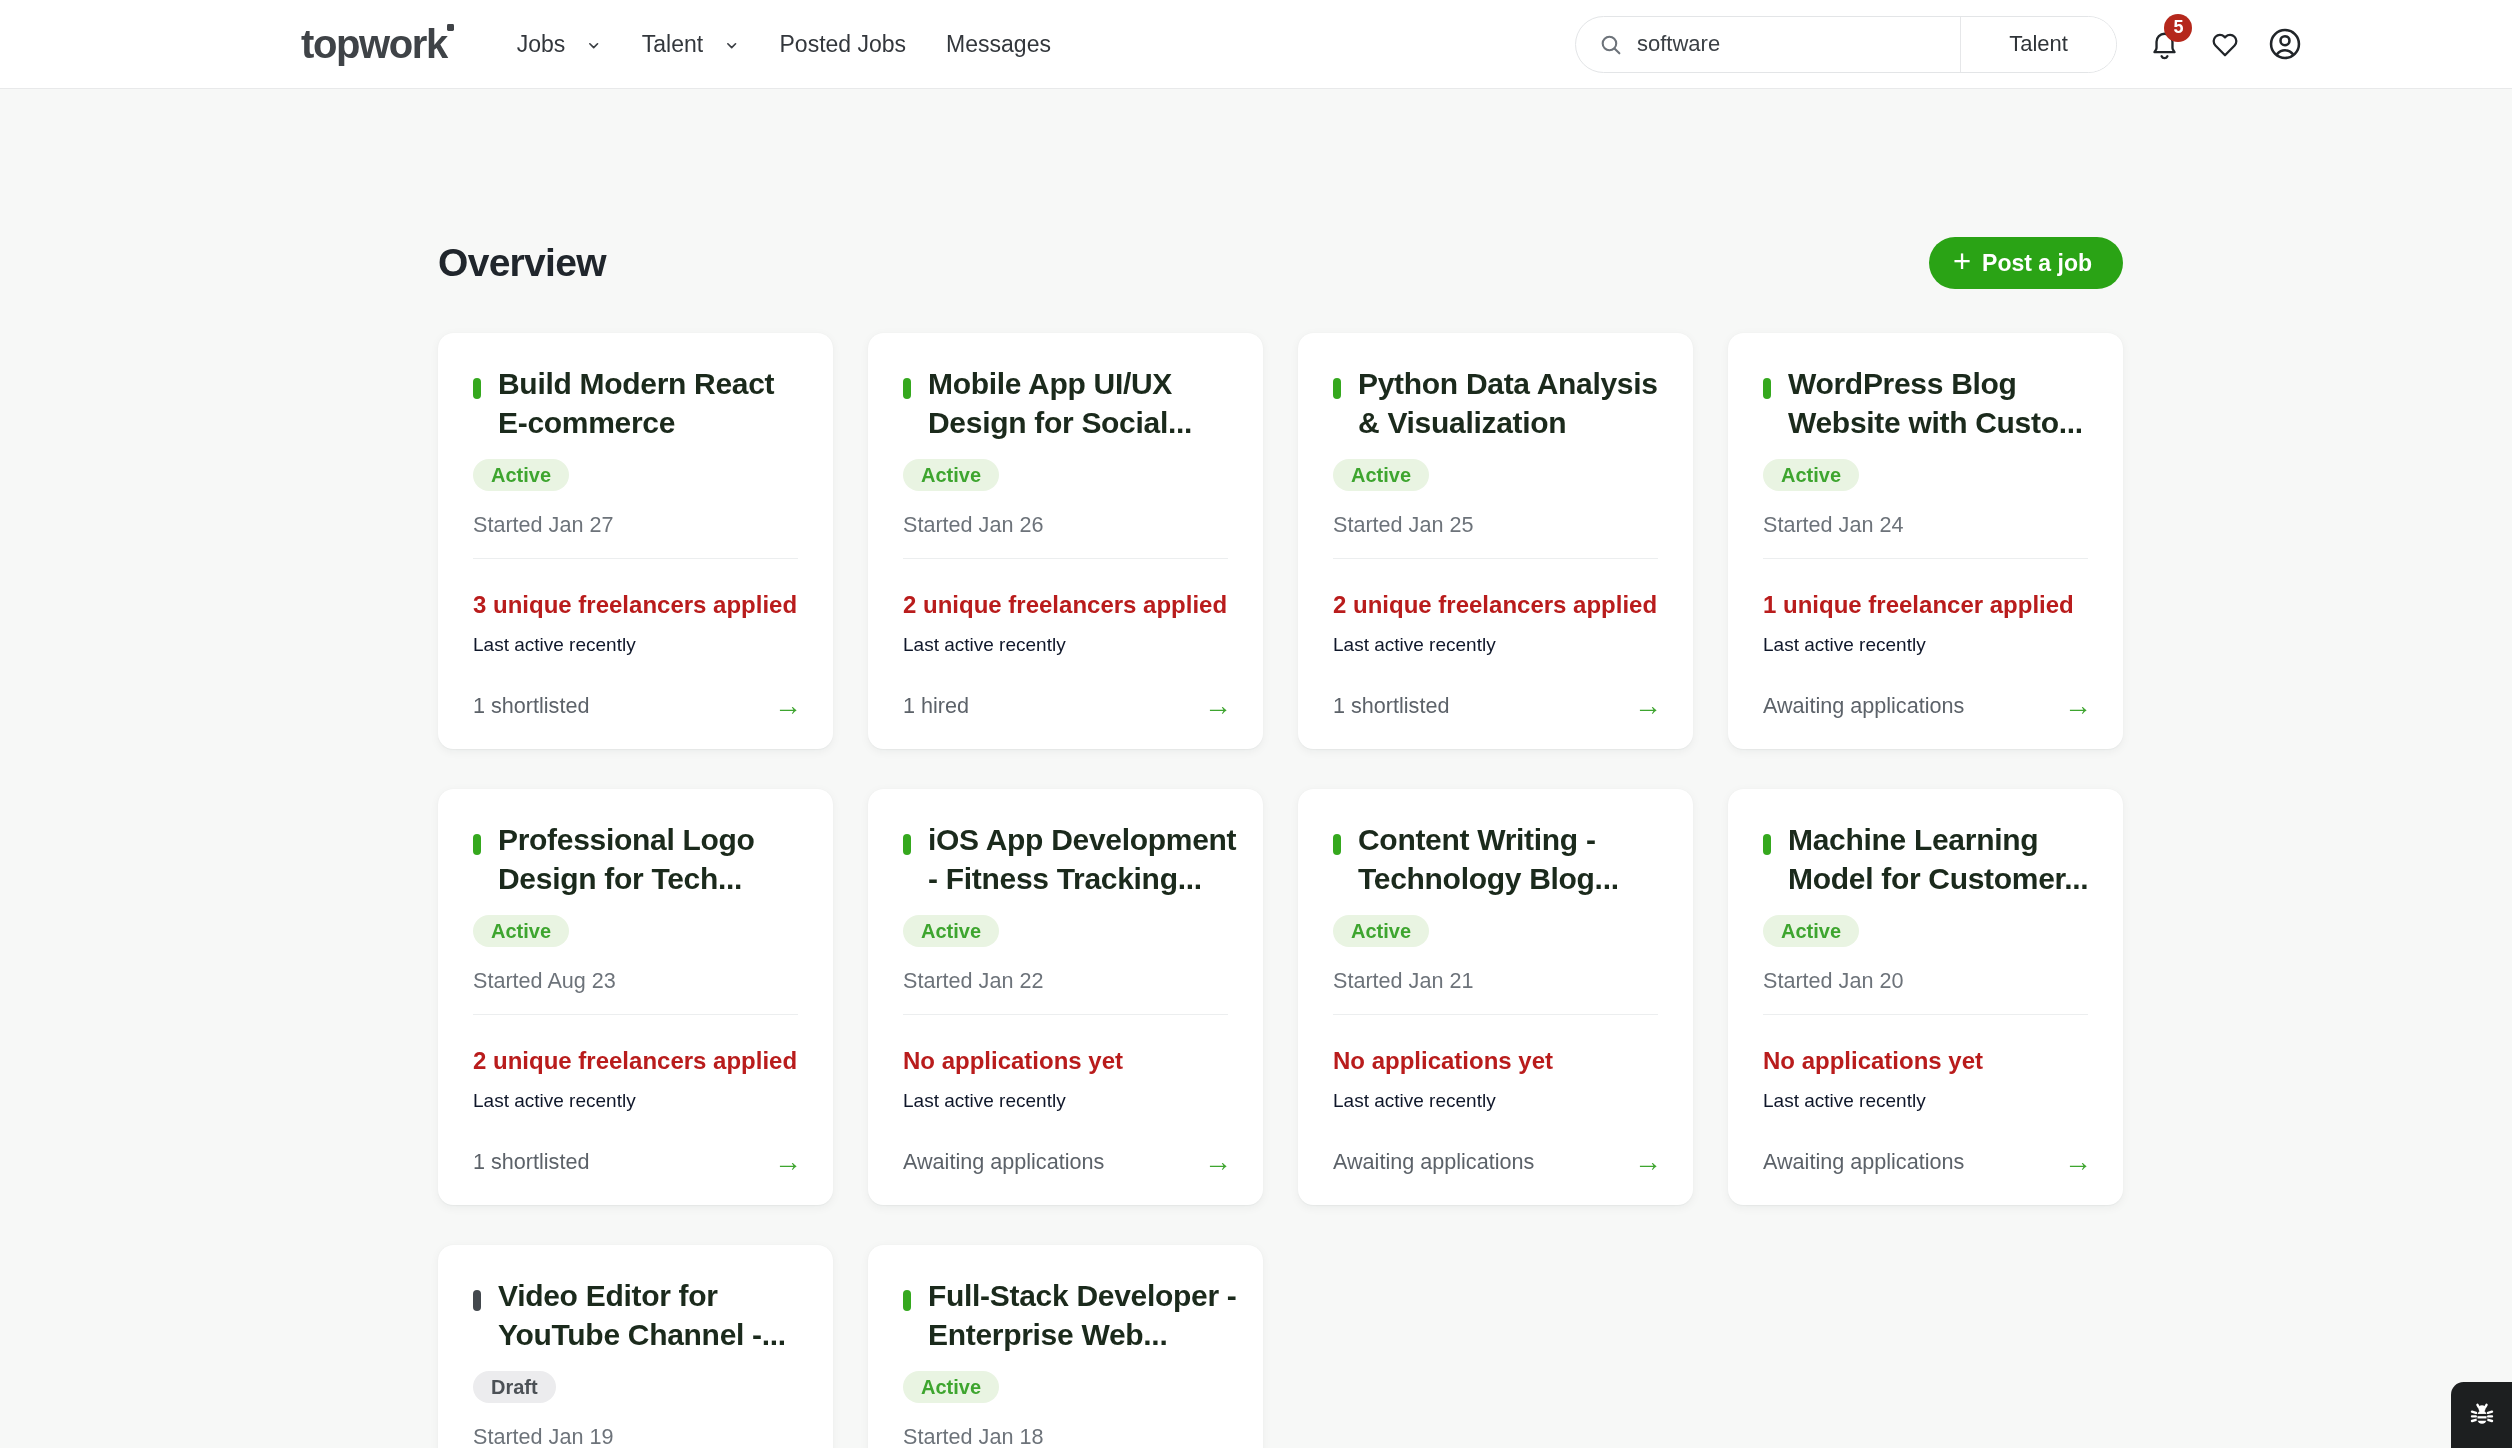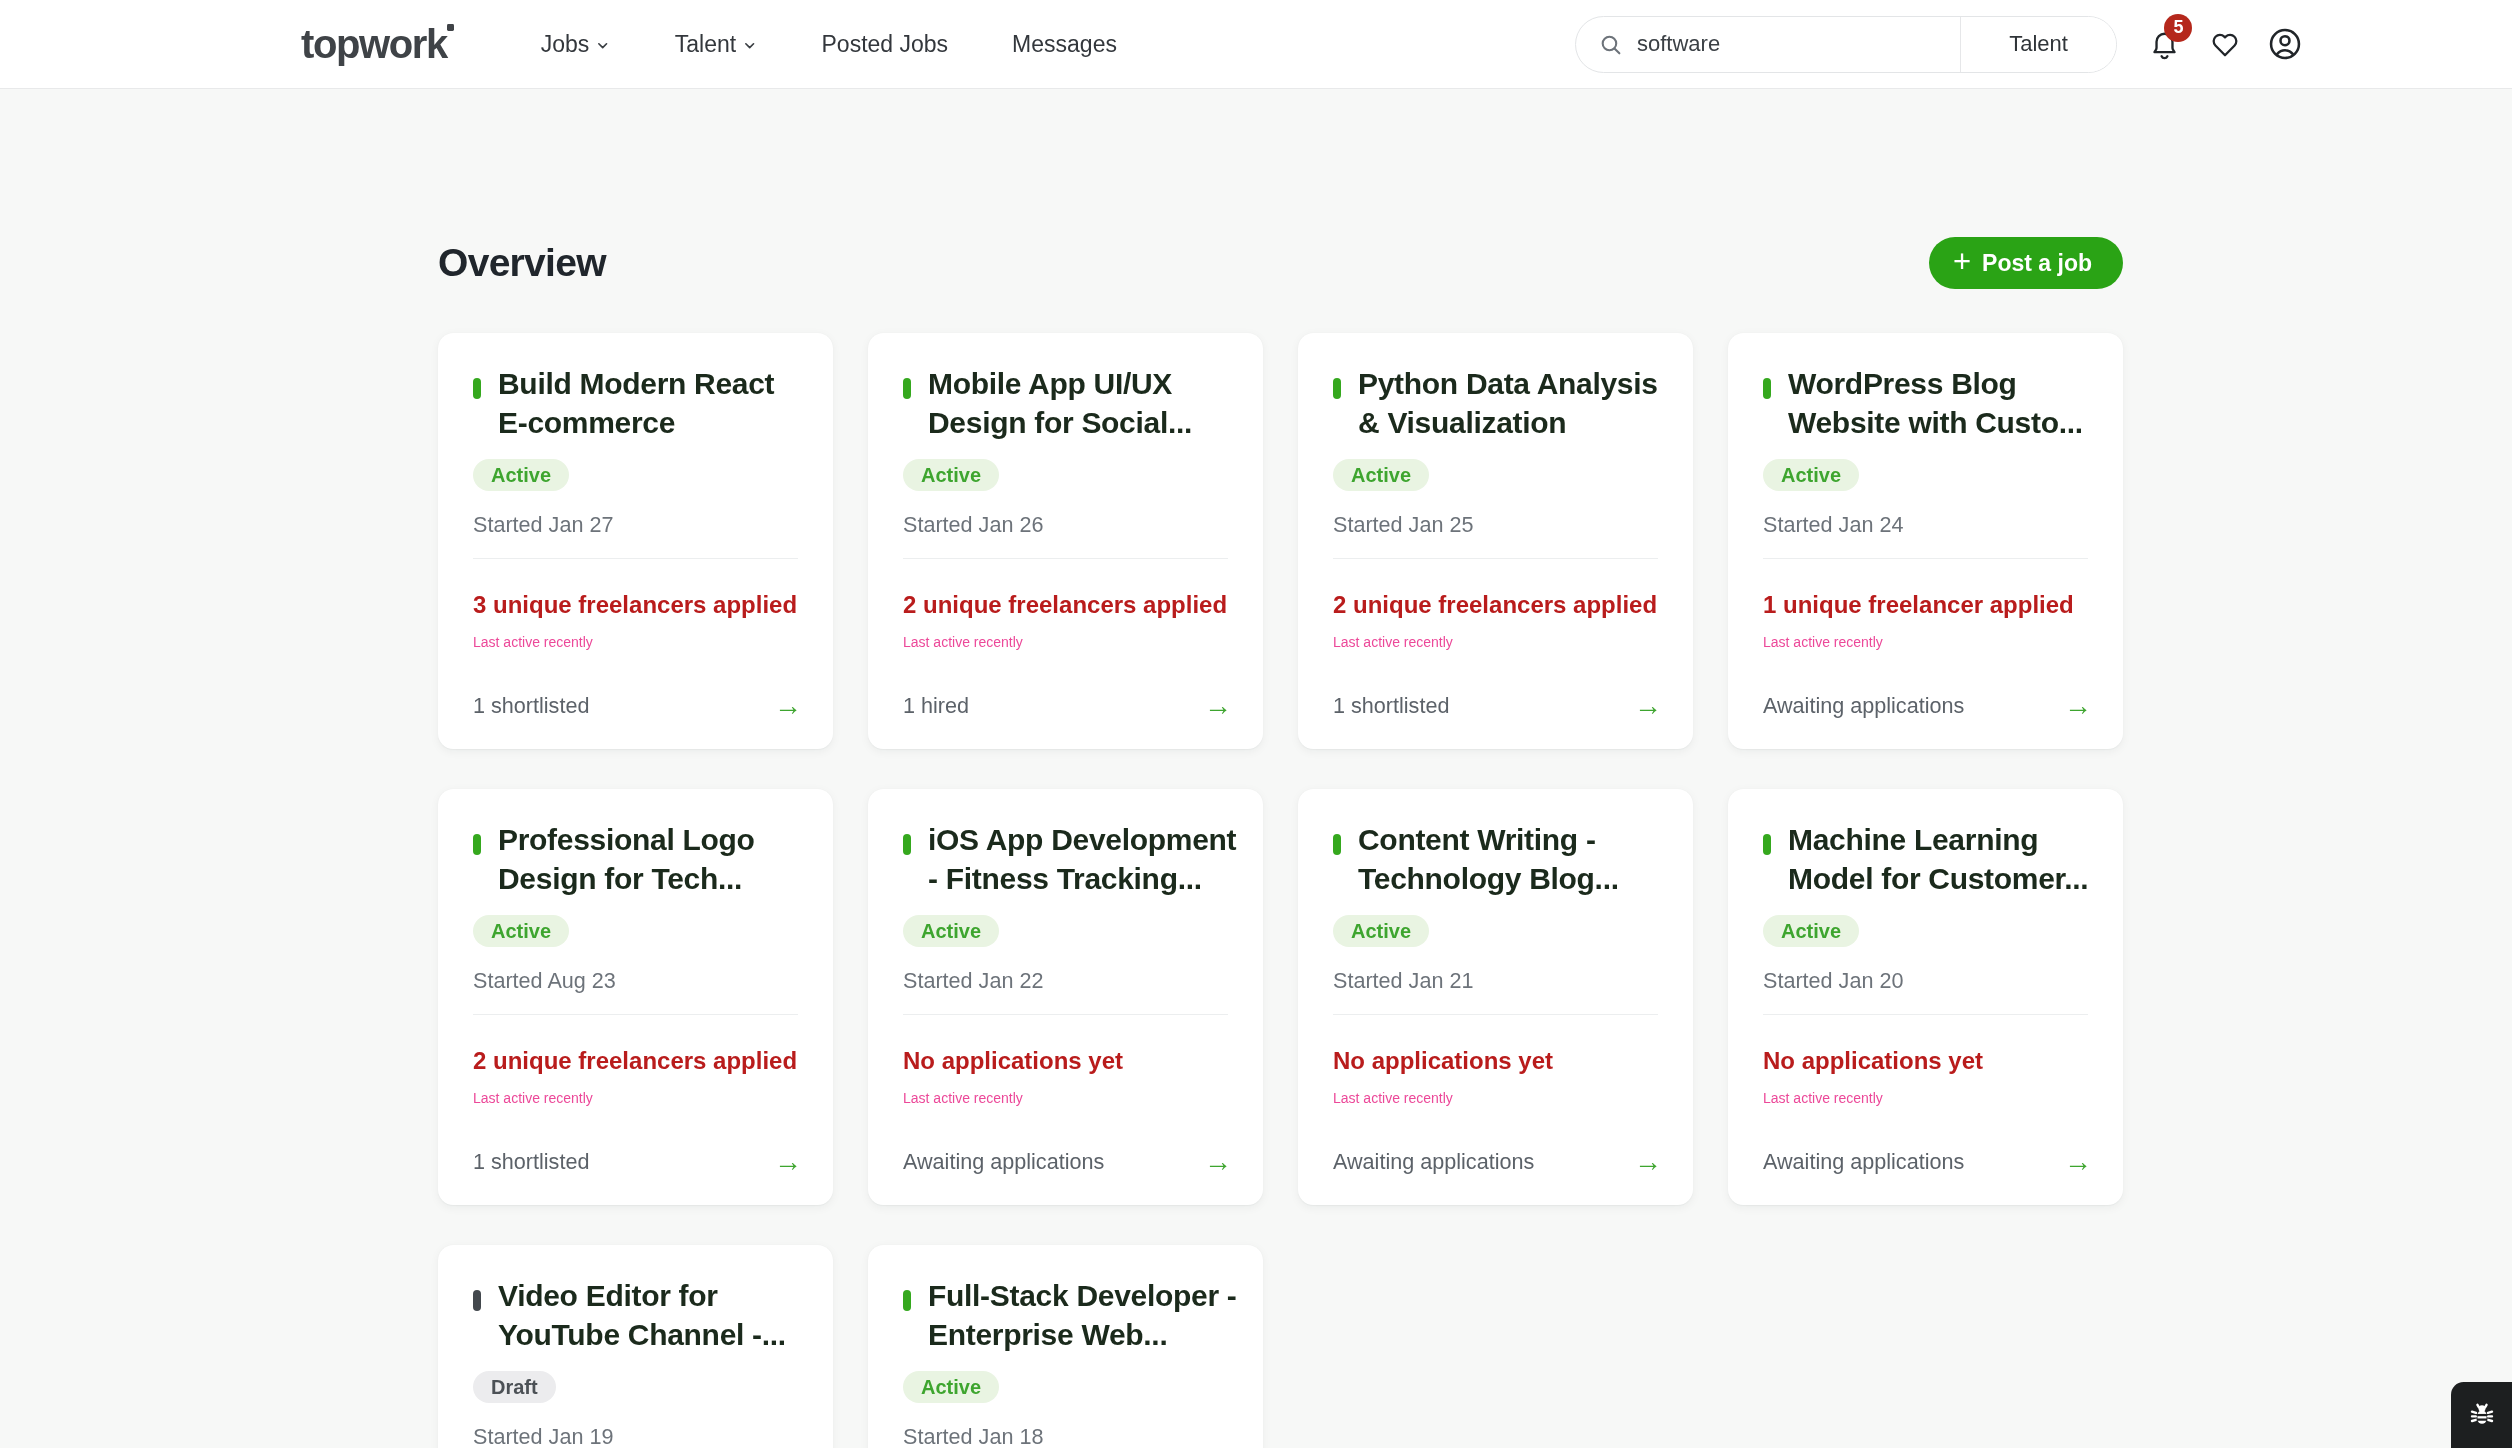--- a/index.html
+++ b/index.html
@@ -12,22 +12,22 @@
   
   .header {
     height:89px; background:#ffffff; border-bottom:1.4px solid #e8e9ea;
     display:flex; align-items:center; position:relative; z-index:5;padding-left:32px;
   }
   .logo { margin-left:269px; font-size:40px; font-weight:700; letter-spacing:-1.4px;
     color:#3f4347; position:relative; cursor:pointer; white-space:nowrap; }
   .logo .logo-dot { position:absolute; top:2.8px; right:-7px; width:6.3px; height:6.3px;
     background:#3f4347; border-radius:1.4px; }
   .nav { display:flex; align-items:center; gap:40px; margin-left:70px; }
-  .nav-item { display:flex; align-items:center; gap:6px; font-size:23px; font-weight:500;
-    color:#33373c; cursor:pointer; white-space:nowrap;margin-left:24px; }
+  .nav-item { display:flex; align-items:center; gap:21px; font-size:23px; font-weight:500;
+    color:#33373c; cursor:pointer; white-space:nowrap; }
   .chev { width:15.4px; height:15.4px; stroke:#3a3e43; fill:none; stroke-width:2.6;
     stroke-linecap:round; stroke-linejoin:round; margin-top:2.8px; }
 
   .search-wrap { margin-left:auto; width:542px; height:57px; background:#fff;
     border:1.4px solid #e3e5e7; border-radius:29px; display:flex; align-items:flex-end; overflow:hidden; }
   .search-left { flex:1; display:flex; align-items:center; gap:14px; padding-left:22px; height:100%; }
   .search-left svg { width:25px; height:25px; stroke:#6d737a; fill:none; stroke-width:2; stroke-linecap:round; }
   .search-input { border:none; outline:none; font-size:22px; color:#3b4045; width:307px;
     font-family:inherit; background:transparent; }
   .pill-divider { width:1.4px; height:100%; background:#e6e7e9; }
@@ -62,21 +62,21 @@
   .card-title { position:absolute; left:60px; right:26.5px; top:31px; font-size:30px;
     line-height:39px; font-weight:700; color:#1b2a1c; letter-spacing:-0.3px;
     max-height:80px; overflow:hidden; }
   .badge { position:absolute; left:35px; top:126px; height:32px; padding:0 18px;
     border-radius:16px; background:#e9f4e2; color:#3ea52f; font-size:20px; font-weight:600;
     display:inline-flex; align-items:center; }
   .badge.draft { background:#ececee; color:#4c5156; }
   .started { position:absolute; left:35px; top:179px; font-size:21.6px; color:#6d737a; }
   .divider { position:absolute; left:35px; right:35px; top:225px; height:1.4px; background:#eceeef; }
   .stat { position:absolute; left:35px; top:258px; font-size:24px; font-weight:600; color:#b91c1c; }
-  .activity { position:absolute; left:35px; top:301px; font-size:14px; color:#ec4899; }
+  .activity { position:absolute; left:35px; top:301px; font-size:19px; color:#0f172a; }
   .card-footer { position:absolute; left:35px; right:31px; top:359px; display:flex;
     align-items:center; justify-content:space-between; }
   .footer-label { font-size:21.6px; color:#5c6269; }
   .arrow { font-size:28px; color:#3ea52f; line-height:1; cursor:pointer; }
 
   
   .debug-btn { position:fixed; right:0; bottom:0; width:61px; height:66px;
     background:#1d1f20; border:none; border-radius:12.6px 0 0 0; cursor:pointer;
     display:flex; align-items:center; justify-content:center; }
 </style>

